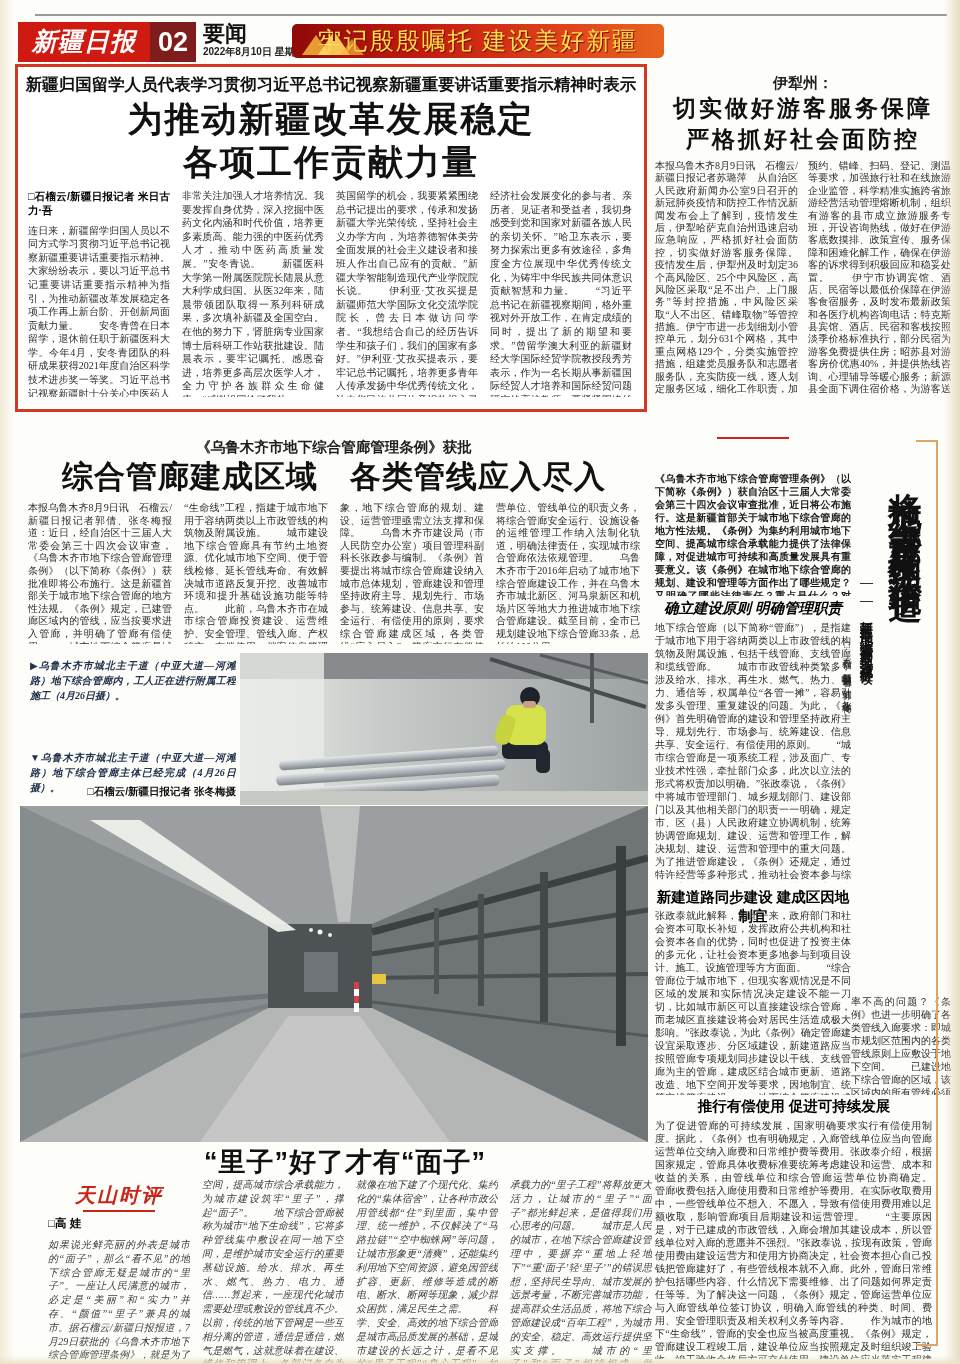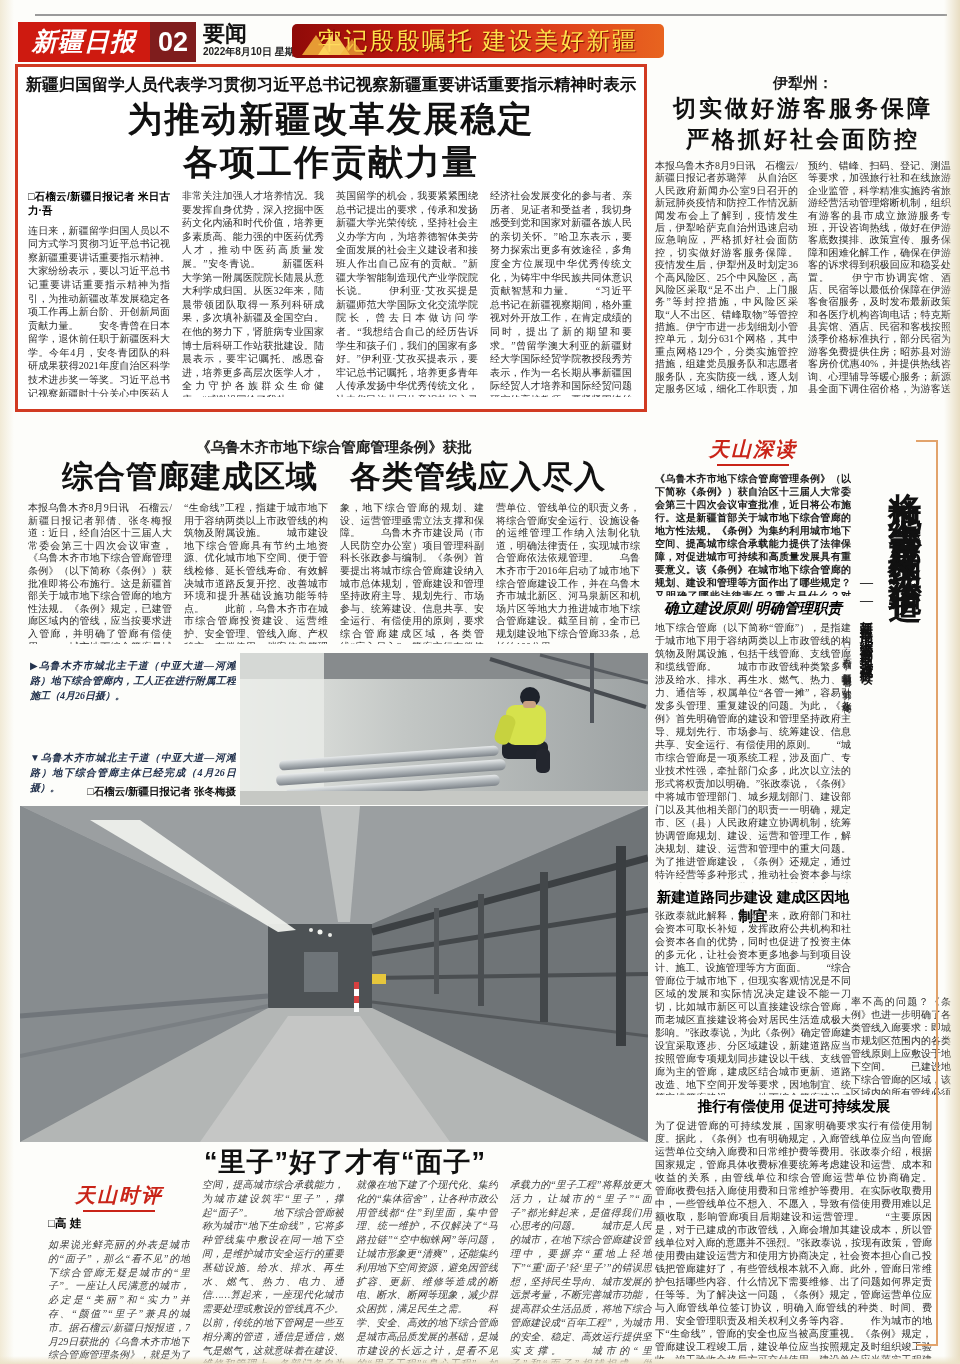--- a/index.html
+++ b/index.html
@@ -206,21 +206,20 @@
       <rect x="334" y="190" width="5" height="7" fill="#d64040"></rect>
       <rect x="352" y="168" width="14" height="10" fill="#e6c63c"></rect>
     </g>
     <circle cx="300" cy="126" r="2.5" fill="#f4f6f2"></circle>
     <circle cx="310" cy="129" r="2" fill="#e9ebe7"></circle>
     <circle cx="291" cy="124" r="2" fill="#e9ebe7"></circle>
   </svg>
 </div>
 
 <div id="shendu-label" class="abs">
-  <div class="red-label">天山深读</div>
   <div class="red-label-bar"></div>
 </div>
 <div id="shendu-intro" class="abs jtext">《乌鲁木齐市地下综合管廊管理条例》（以下简称《条例》）获自治区十三届人大常委会第三十四次会议审查批准，近日将公布施行。这是新疆首部关于城市地下综合管廊的地方性法规。《条例》为集约利用城市地下空间、提高城市综合承载能力提供了法律保障，对促进城市可持续和高质量发展具有重要意义。该《条例》在城市地下综合管廊的规划、建设和管理等方面作出了哪些规定？又明确了哪些法律责任？重点是什么？对此，乌鲁木齐市建设局（市人民防空办公室）项目管理科副科长张政泰作了解读。</div>
 
 <div id="shendu-sub1" class="abs sub-head">确立建设原则 明确管理职责</div>
 <div id="shendu-body1" class="abs jtext">地下综合管廊（以下简称“管廊”），是指建于城市地下用于容纳两类以上市政管线的构筑物及附属设施，包括干线管廊、支线管廊和缆线管廊。　　城市市政管线种类繁多，涉及给水、排水、再生水、燃气、热力、电力、通信等，权属单位“各管一摊”，容易引发多头管理、重复建设的问题。为此，《条例》首先明确管廊的建设和管理坚持政府主导、规划先行、市场参与、统筹建设、信息共享、安全运行、有偿使用的原则。　　“城市综合管廊是一项系统工程，涉及面广、专业技术性强，牵扯部门众多，此次以立法的形式将权责加以明确。”张政泰说，《条例》中将城市管理部门、城乡规划部门、建设部门以及其他相关部门的职责一一明确，规定市、区（县）人民政府建立协调机制，统筹协调管廊规划、建设、运营和管理工作，解决规划、建设、运营和管理中的重大问题。　　为了推进管廊建设，《条例》还规定，通过特许经营等多种形式，推动社会资本参与综合管廊的建设、运营和管理，鼓励入廊管线单位参与管廊投资建设、运营和管理。</div>
 
 <div id="shendu-sub2" class="abs sub-head">新建道路同步建设 建成区因地制宜</div>
 <div id="shendu-body2" class="abs jtext">张政泰就此解释，如此一来，政府部门和社会资本可取长补短，发挥政府公共机构和社会资本各自的优势，同时也促进了投资主体的多元化，让社会资本更多地参与到项目设计、施工、设施管理等方方面面。　　“综合管廊位于城市地下，但现实客观情况是不同区域的发展和实际情况决定建设不能一刀切，比如城市新区可以直接建设综合管廊，而老城区直接建设将会对居民生活造成极大影响。”张政泰说，为此《条例》确定管廊建设宜采取逐步、分区域建设，新建道路应当按照管廊专项规划同步建设以干线、支线管廊为主的管廊，建成区结合城市更新、道路改造、地下空间开发等要求，因地制宜、统筹安排管廊建设。　　地下综合管廊建设成本高，建起来后如何解决管廊使用</div>
 <div id="shendu-body2b" class="abs jtext">率不高的问题？《条例》也进一步明确了各类管线入廊要求：即城市规划区范围内的各类管线原则上应敷设于地下空间。　　已建设地下综合管廊的区域，该区域内的所有管线必须入廊。在管廊以外的位置新建管线的，规划部门不予许可审批，建设部门不予施工许可审批。既有管线应根据实际情况逐步有序迁移至地下综合管廊，各行业主管部门和相关企业要积极配合，做好各自管线入廊工作。</div>

